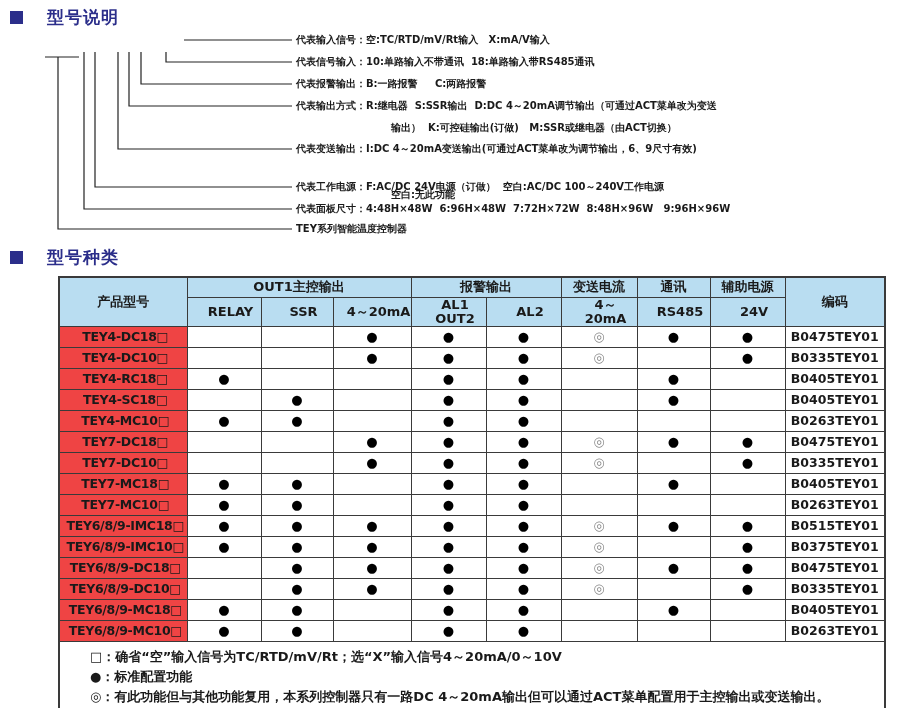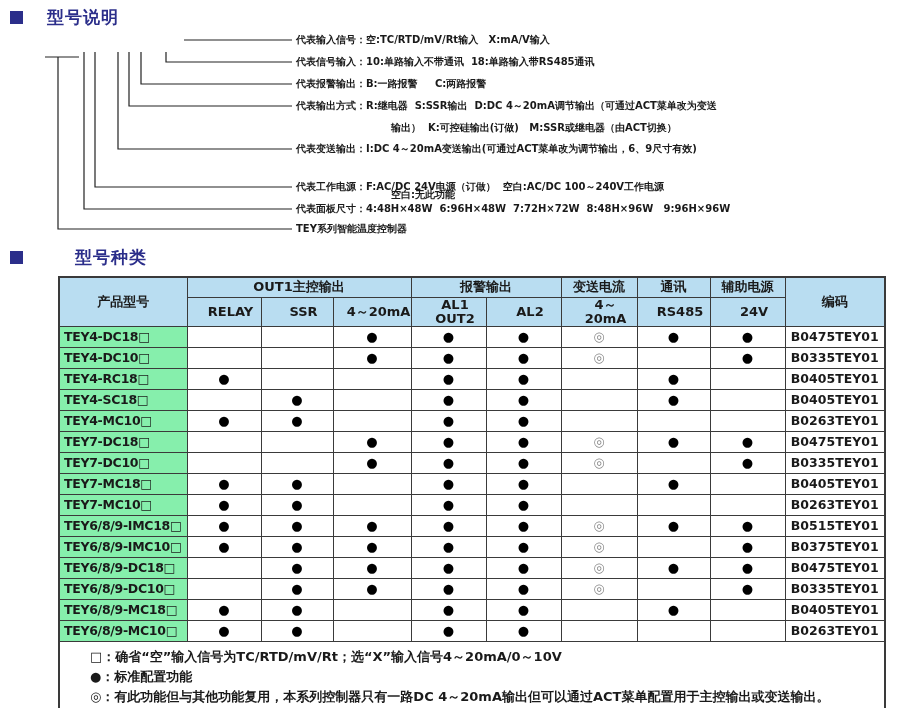--- a/index.html
+++ b/index.html
@@ -28,21 +28,21 @@
 
   
   #model-table-wrap { position:absolute; left:58px; top:276px; width:826px; }
   table { border-collapse:collapse; width:826px; table-layout:fixed;
           border:2px solid #3a3a3a; }
   th, td { border:1px solid #3a3a3a; padding:0; overflow:hidden; }
   thead th { background:#b9ddf1; font-size:13px; font-weight:bold; height:20px;
              text-align:center; line-height:14px; }
   thead th.sub { font-weight:600;padding-left:13px; }
   tbody td { height:21px; font-size:12.5px; text-align:center; background:#ffffff; }
-  tbody td.name { background:#86efac; text-align:left; padding-left:4px;
+  tbody td.name { background:#ef4444; text-align:center; padding-left:4px;
                   font-weight:600; letter-spacing:-0.3px; }
   tbody td.mark.dot { font-size:13px; color:#000; }
   tbody td.mark.ring { font-size:13px; color:#8a8a8a; font-weight:bold; }
   tbody td.code { font-weight:600; letter-spacing:0px; }
   tfoot td { background:#ffffff; padding:5px 10px 6px 30px; }
   .note-line { font-size:13px; font-weight:600; line-height:20px; white-space:pre; }
 </style>
 </head>
 <body>
 
@@ -72,21 +72,21 @@
       <div class="dlabel" style="left: 296px; top: 98px; text-align: center;">代表输出方式：R:继电器  S:SSR输出  D:DC 4～20mA调节输出（可通过ACT菜单改为变送</div>
       <div class="dlabel" style="left: 391px; top: 120px;">输出）  K:可控硅输出(订做)   M:SSR或继电器（由ACT切换）</div>
       <div class="dlabel" style="left: 296px; top: 141px;">代表变送输出：I:DC 4～20mA变送输出(可通过ACT菜单改为调节输出，6、9尺寸有效)</div>
       <div class="dlabel" style="left: 391px; top: 163px; margin-top: 24px;">空白:无此功能</div>
       <div class="dlabel" style="left: 296px; top: 179px;">代表工作电源：F:AC/DC 24V电源（订做）  空白:AC/DC 100～240V工作电源</div>
       <div class="dlabel" style="left: 296px; top: 201px;">代表面板尺寸：4:48H×48W  6:96H×48W  7:72H×72W  8:48H×96W   9:96H×96W</div>
       <div class="dlabel" style="left: 296px; top: 221px;">TEY系列智能温度控制器</div>
     </div>
 </div>
 
-<div class="section-title" style="left:10px; top:246px;gap:28px;">
+<div class="section-title" style="left:10px; top:246px;">
   <span class="title-square"></span>
   <span class="title-text">型号种类</span>
 </div>
 
 <div id="model-table-wrap">
   <table>
     <colgroup>
       <col style="width:128px">
         <col style="width:74px">
         <col style="width:72px">

